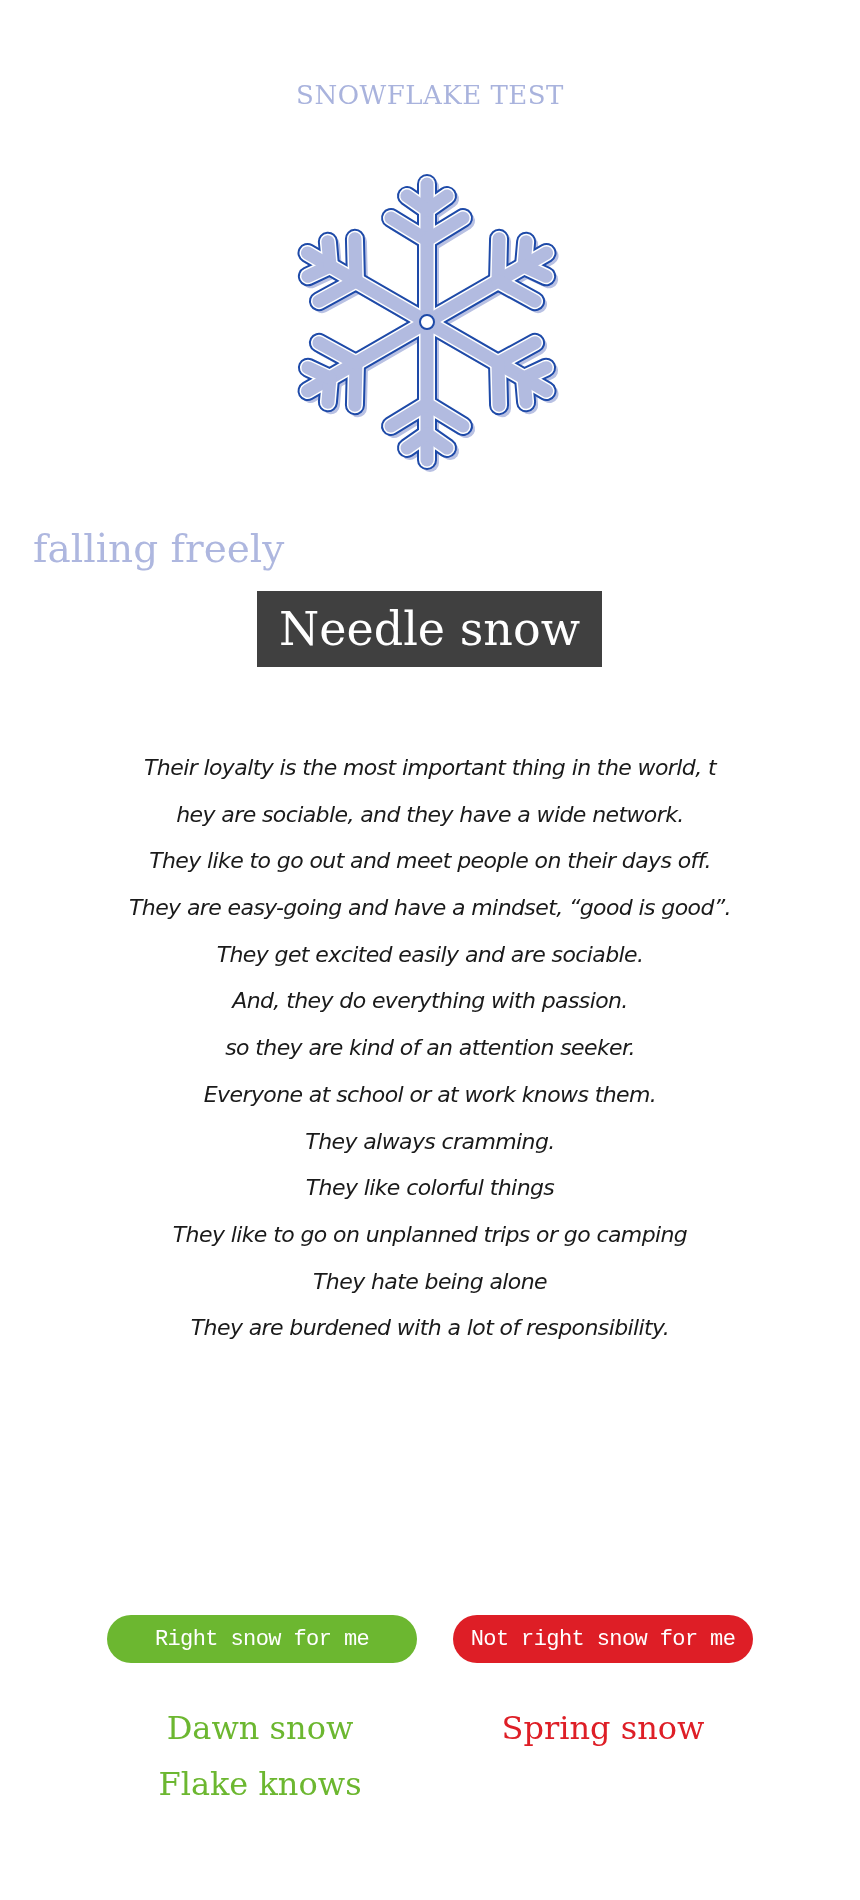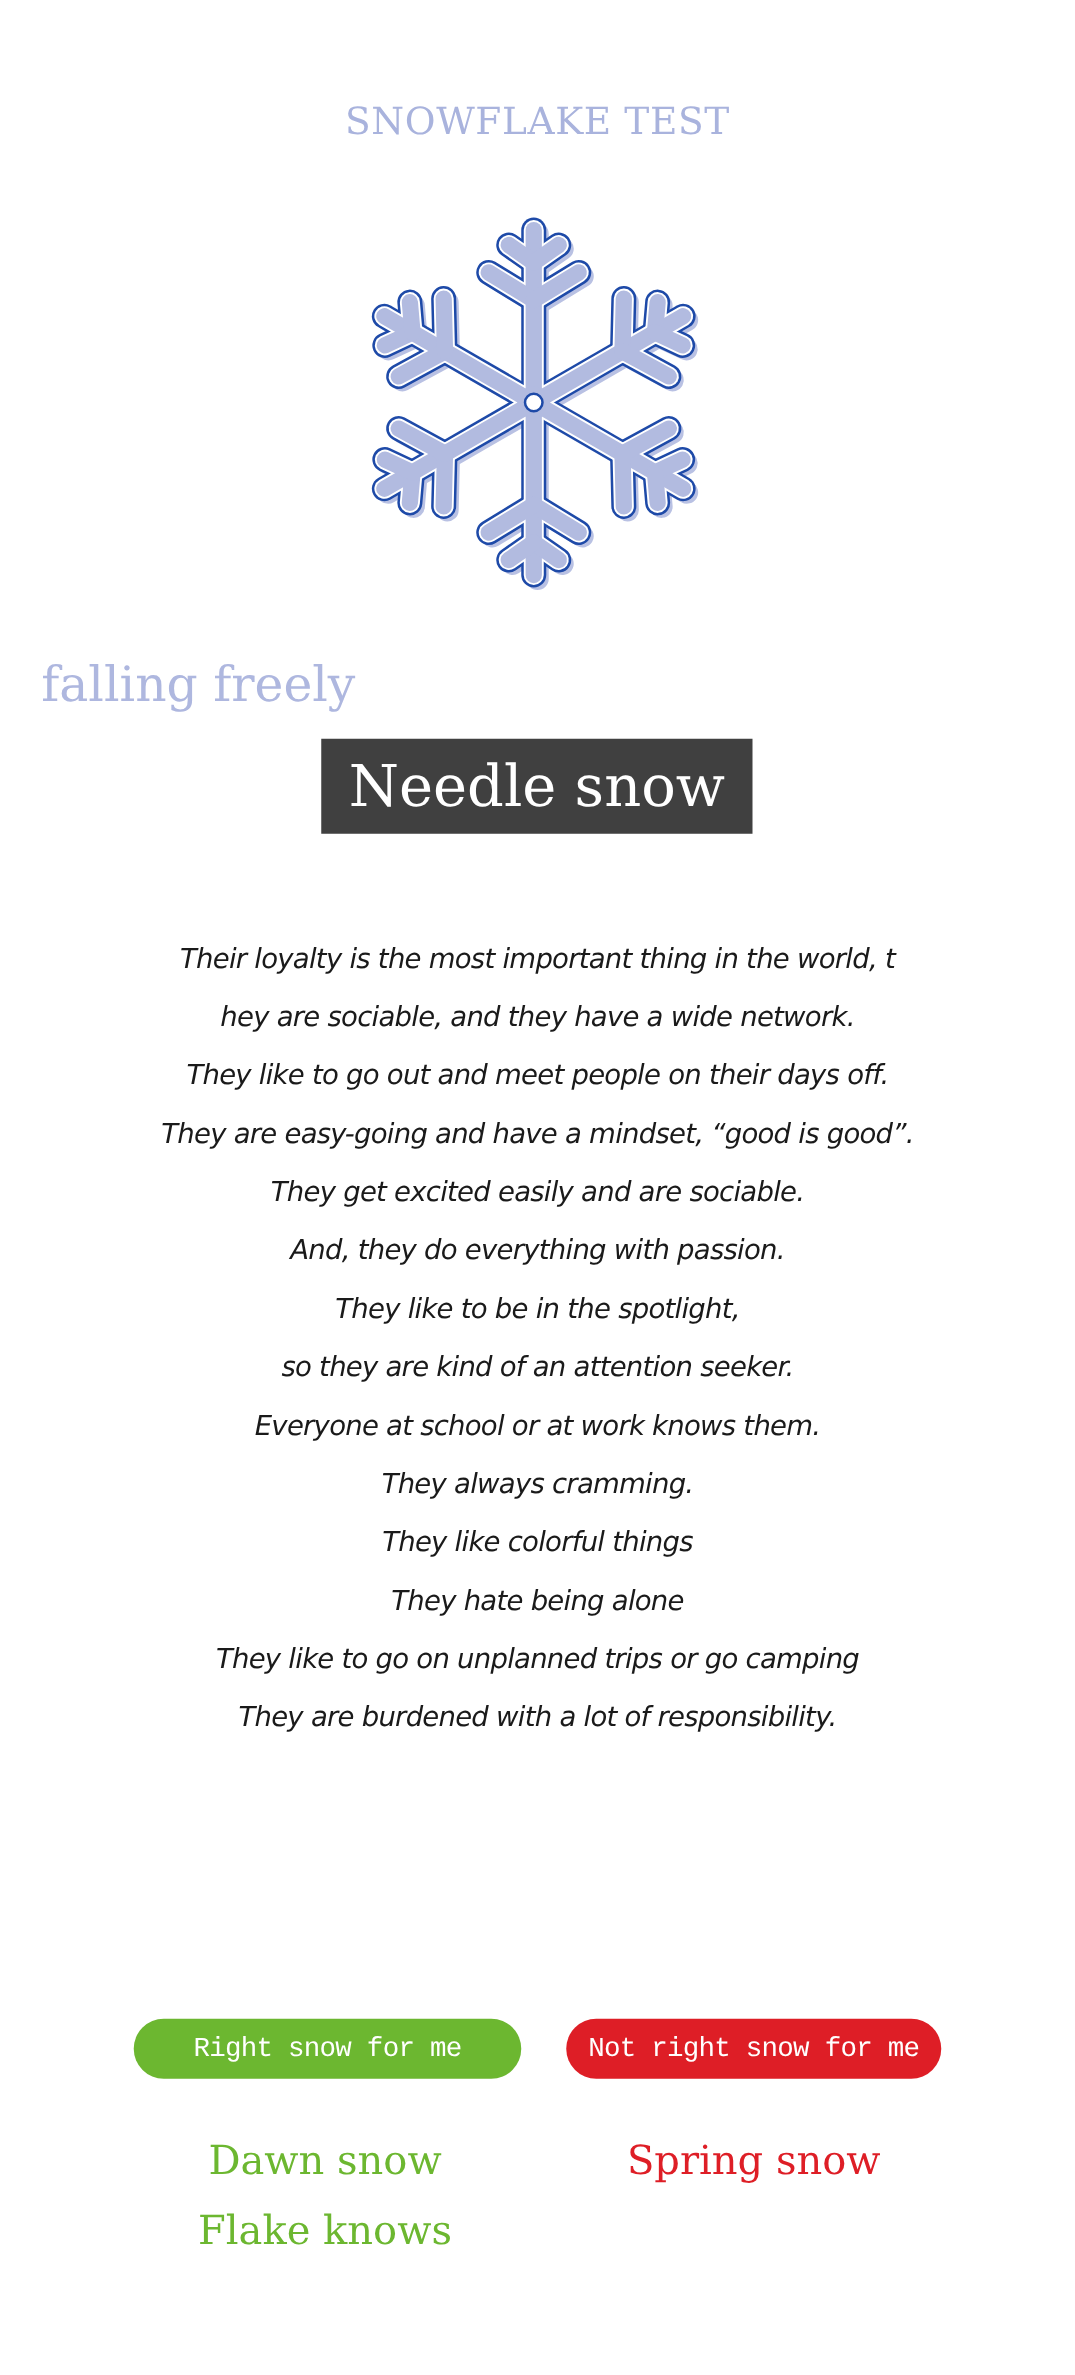--- a/index.html
+++ b/index.html
@@ -1,21 +1,21 @@
 <!DOCTYPE html>
 <html><head>
   <meta charset="utf-8">
   <style>
     html, body { margin: 0; padding: 0; background: #ffffff; }
     body { width: 860px; height: 1900px; position: relative; overflow: hidden; }
     .abs { position: absolute; }
 
     .title {
       left: 0; width: 860px; top: 80px; text-align: center;
-      font-size: 30px; color: #A9B3DD; letter-spacing: 0.5px;
+      font-size: 26px; color: #A9B3DD; letter-spacing: 0.5px;
       font-family: "DejaVu Serif", serif; font-weight: normal;
     }
     .snowflake { left: 280px; top: 160px; width: 300px; height: 320px; }
 
     .subtitle {
       left: 0; width: 860px; top: 526px; text-align: left;
       font-size: 39px; color: #AEB7DF;
       font-family: "DejaVu Serif", serif;
       padding-left: 33px;
     }
@@ -110,27 +110,26 @@
   <span>Needle snow</span>
 </div>
 
 <ul class="abs desc">
   <li>Their loyalty is the most important thing in the world, t</li>
   <li>hey are sociable, and they have a wide network.</li>
   <li>They like to go out and meet people on their days off.</li>
   <li>They are easy-going and have a mindset, “good is good”.</li>
   <li>They get excited easily and are sociable.</li>
   <li>And, they do everything with passion.</li>
-  <li>They like to be in the spotlight,</li>
   <li>so they are kind of an attention seeker.</li>
   <li>Everyone at school or at work knows them.</li>
   <li>They always cramming.</li>
   <li>They like colorful things</li>
+  <li>They like to go on unplanned trips or go camping</li>
   <li>They hate being alone</li>
-  <li>They like to go on unplanned trips or go camping</li>
   <li>They are burdened with a lot of responsibility.</li>
 </ul>
 
 <button class="abs btn btn-right">Right snow for me</button>
 <button class="abs btn btn-wrong">Not right snow for me</button>
 
 <ul class="abs results results-right">
   <li>Dawn snow</li>
   <li>Flake knows</li>
 </ul>

